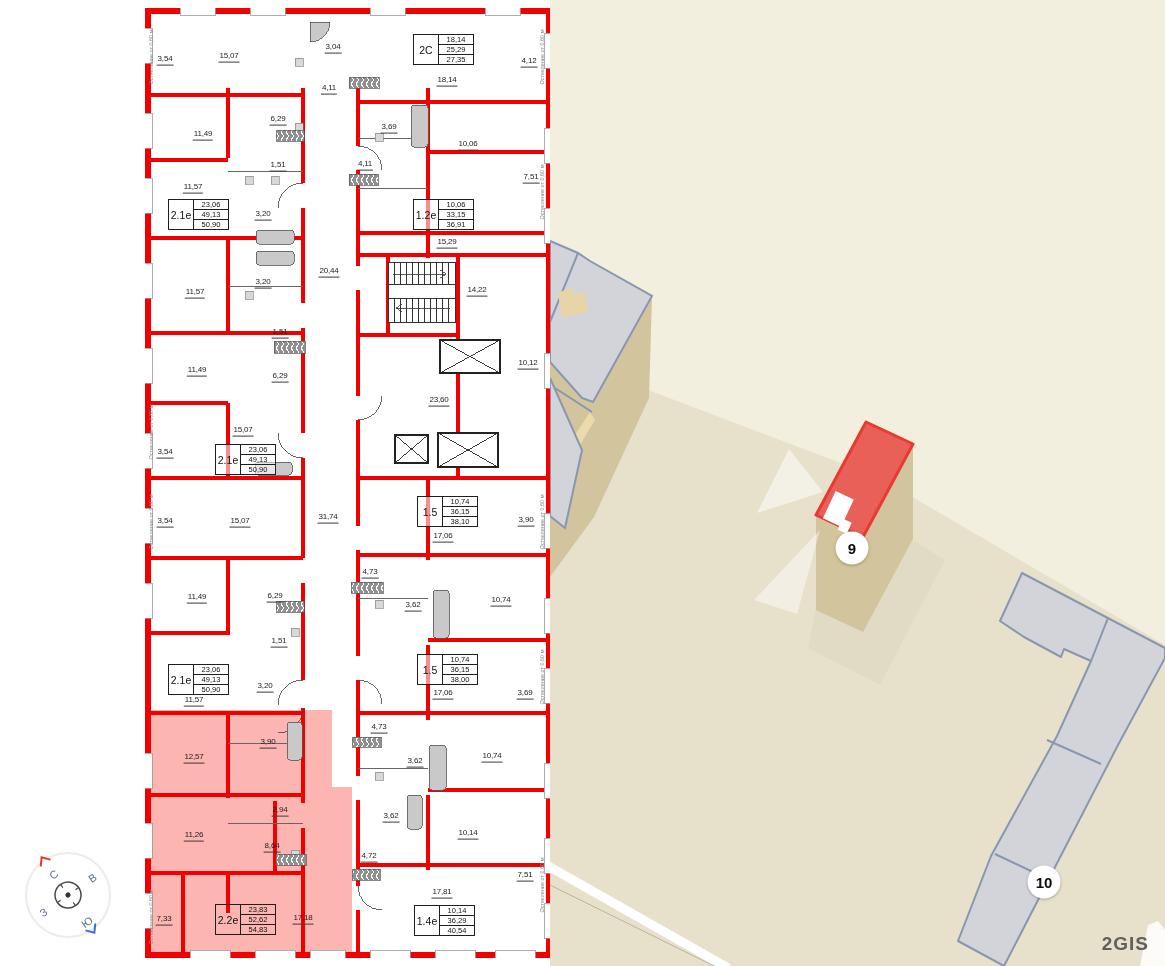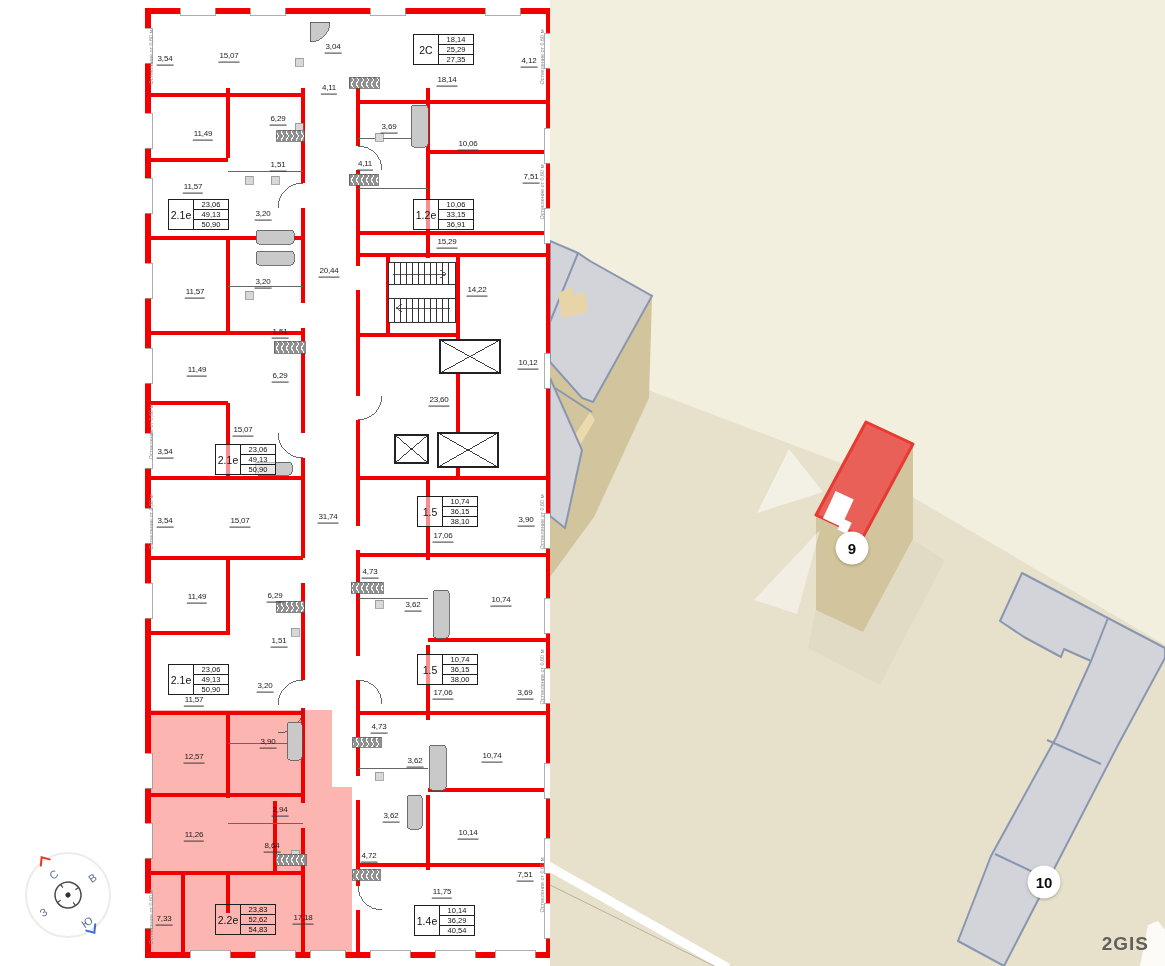--- a/index.html
+++ b/index.html
@@ -244,21 +244,21 @@
       <div class="rl" style="position: absolute; left: 379px; top: 728px;">4,73</div>
       <div class="rl" style="position: absolute; left: 415px; top: 762px;">3,62</div>
       <div class="rl" style="position: absolute; left: 492px; top: 757px;">10,74</div>
       <div class="rl" style="position: absolute; left: 280px; top: 811px;">2,94</div>
       <div class="rl" style="position: absolute; left: 194px; top: 836px;">11,26</div>
       <div class="rl" style="position: absolute; left: 391px; top: 817px;">3,62</div>
       <div class="rl" style="position: absolute; left: 468px; top: 834px;">10,14</div>
       <div class="rl" style="position: absolute; left: 272px; top: 847px;">8,64</div>
       <div class="rl" style="position: absolute; left: 369px; top: 857px;">4,72</div>
       <div class="rl" style="position: absolute; left: 525px; top: 876px;">7,51</div>
-      <div class="rl" style="position: absolute; left: 442px; top: 893px;">11,75</div>
+      <div class="rl" style="position: absolute; left: 442px; top: 893px;">17,81</div>
       <div class="rl" style="position: absolute; left: 164px; top: 920px;">7,33</div>
       <div class="rl" style="position: absolute; left: 303px; top: 919px;">17,18</div>
     </div>
   <div>
       <div class="apt" style="position: absolute; left: 413px; top: 34px;">
         <div class="lab">2С</div>
         <div class="rows">
           <div>18,14</div>
           <div>25,29</div>
           <div>27,35</div>

